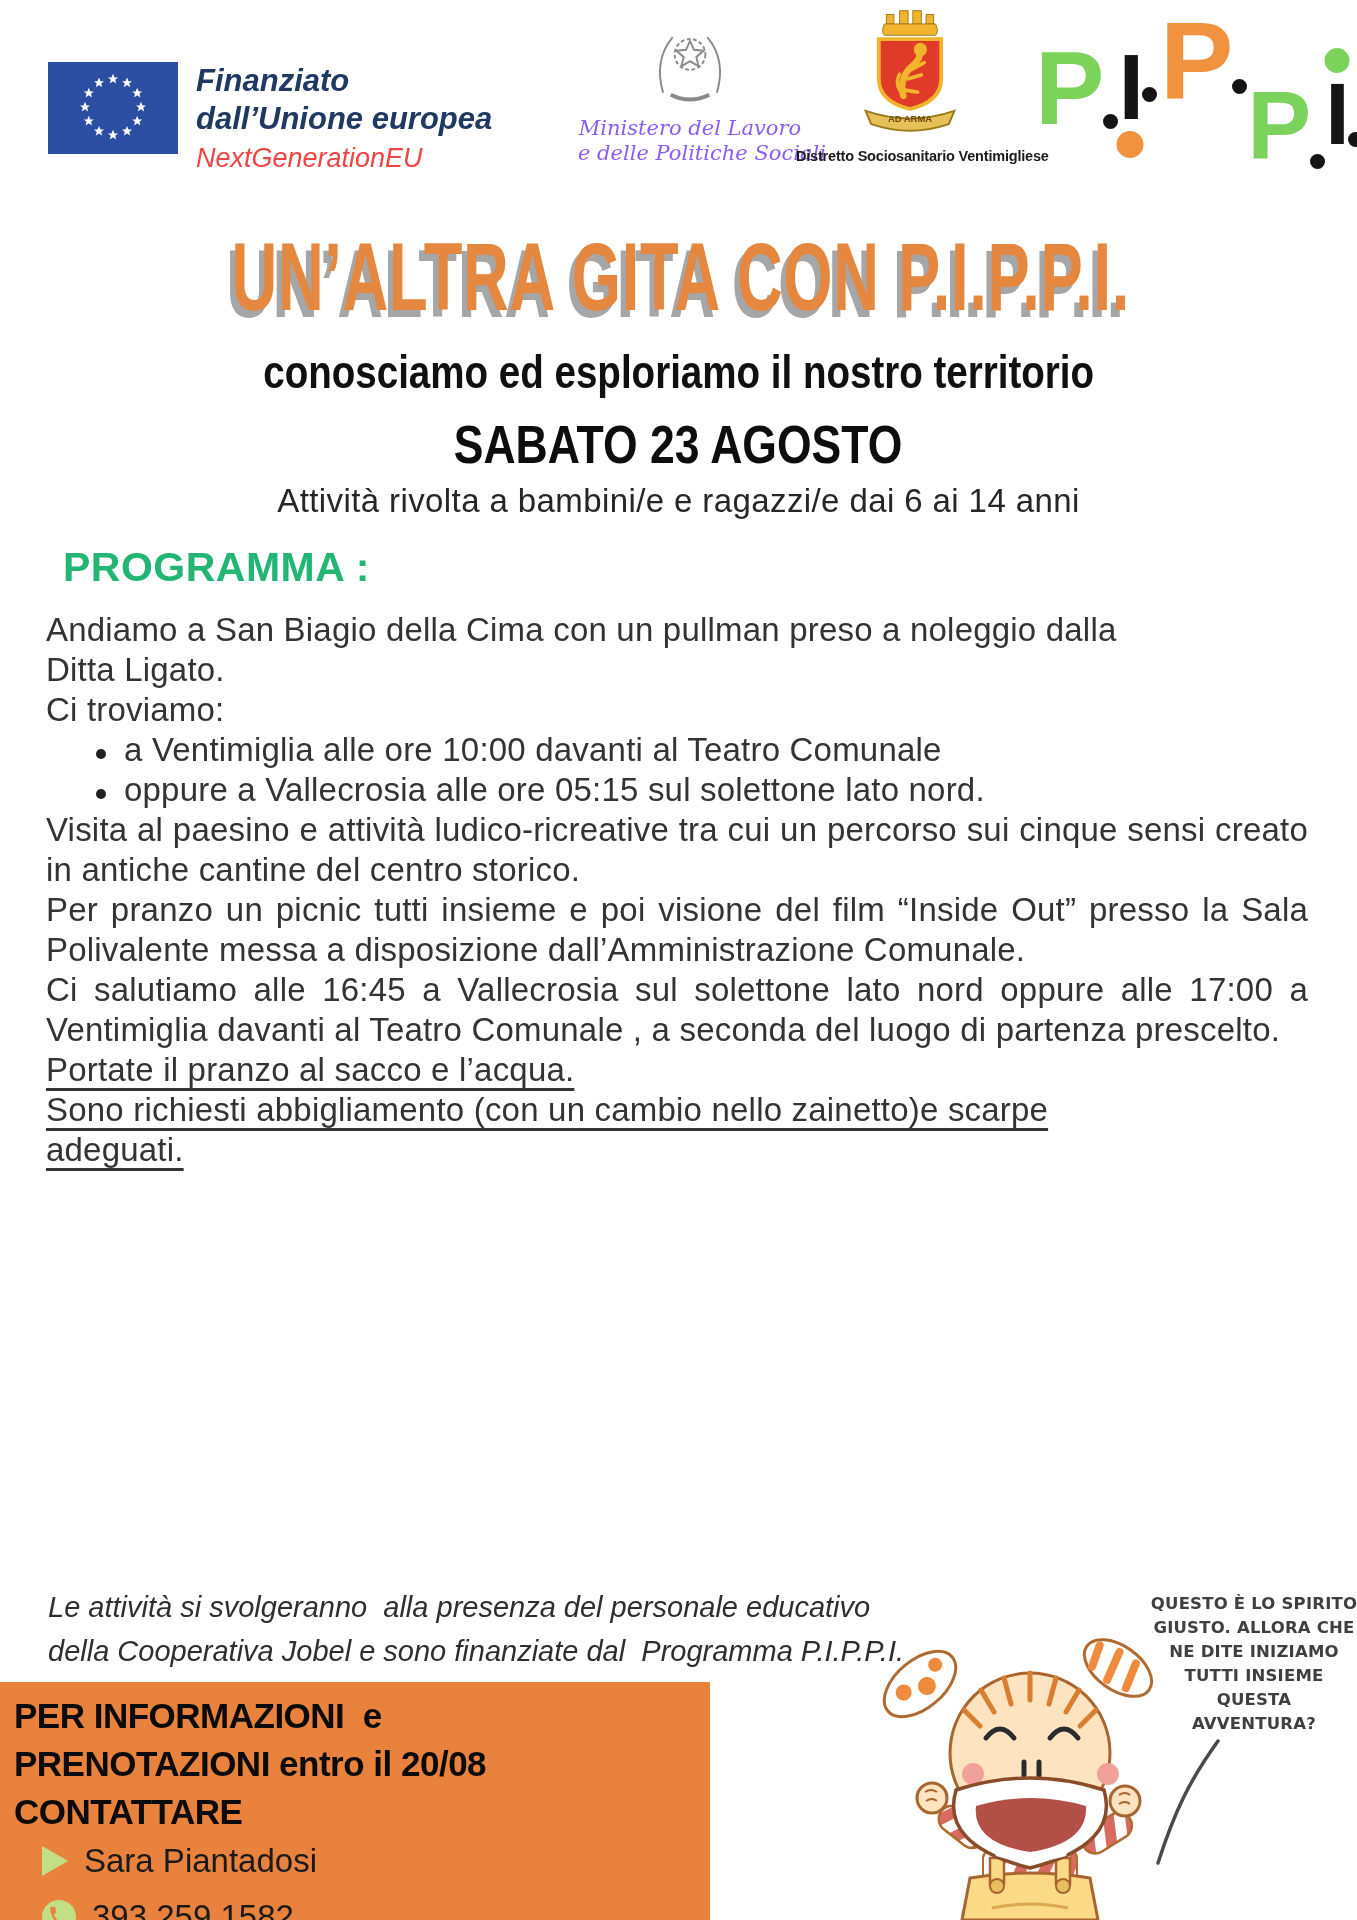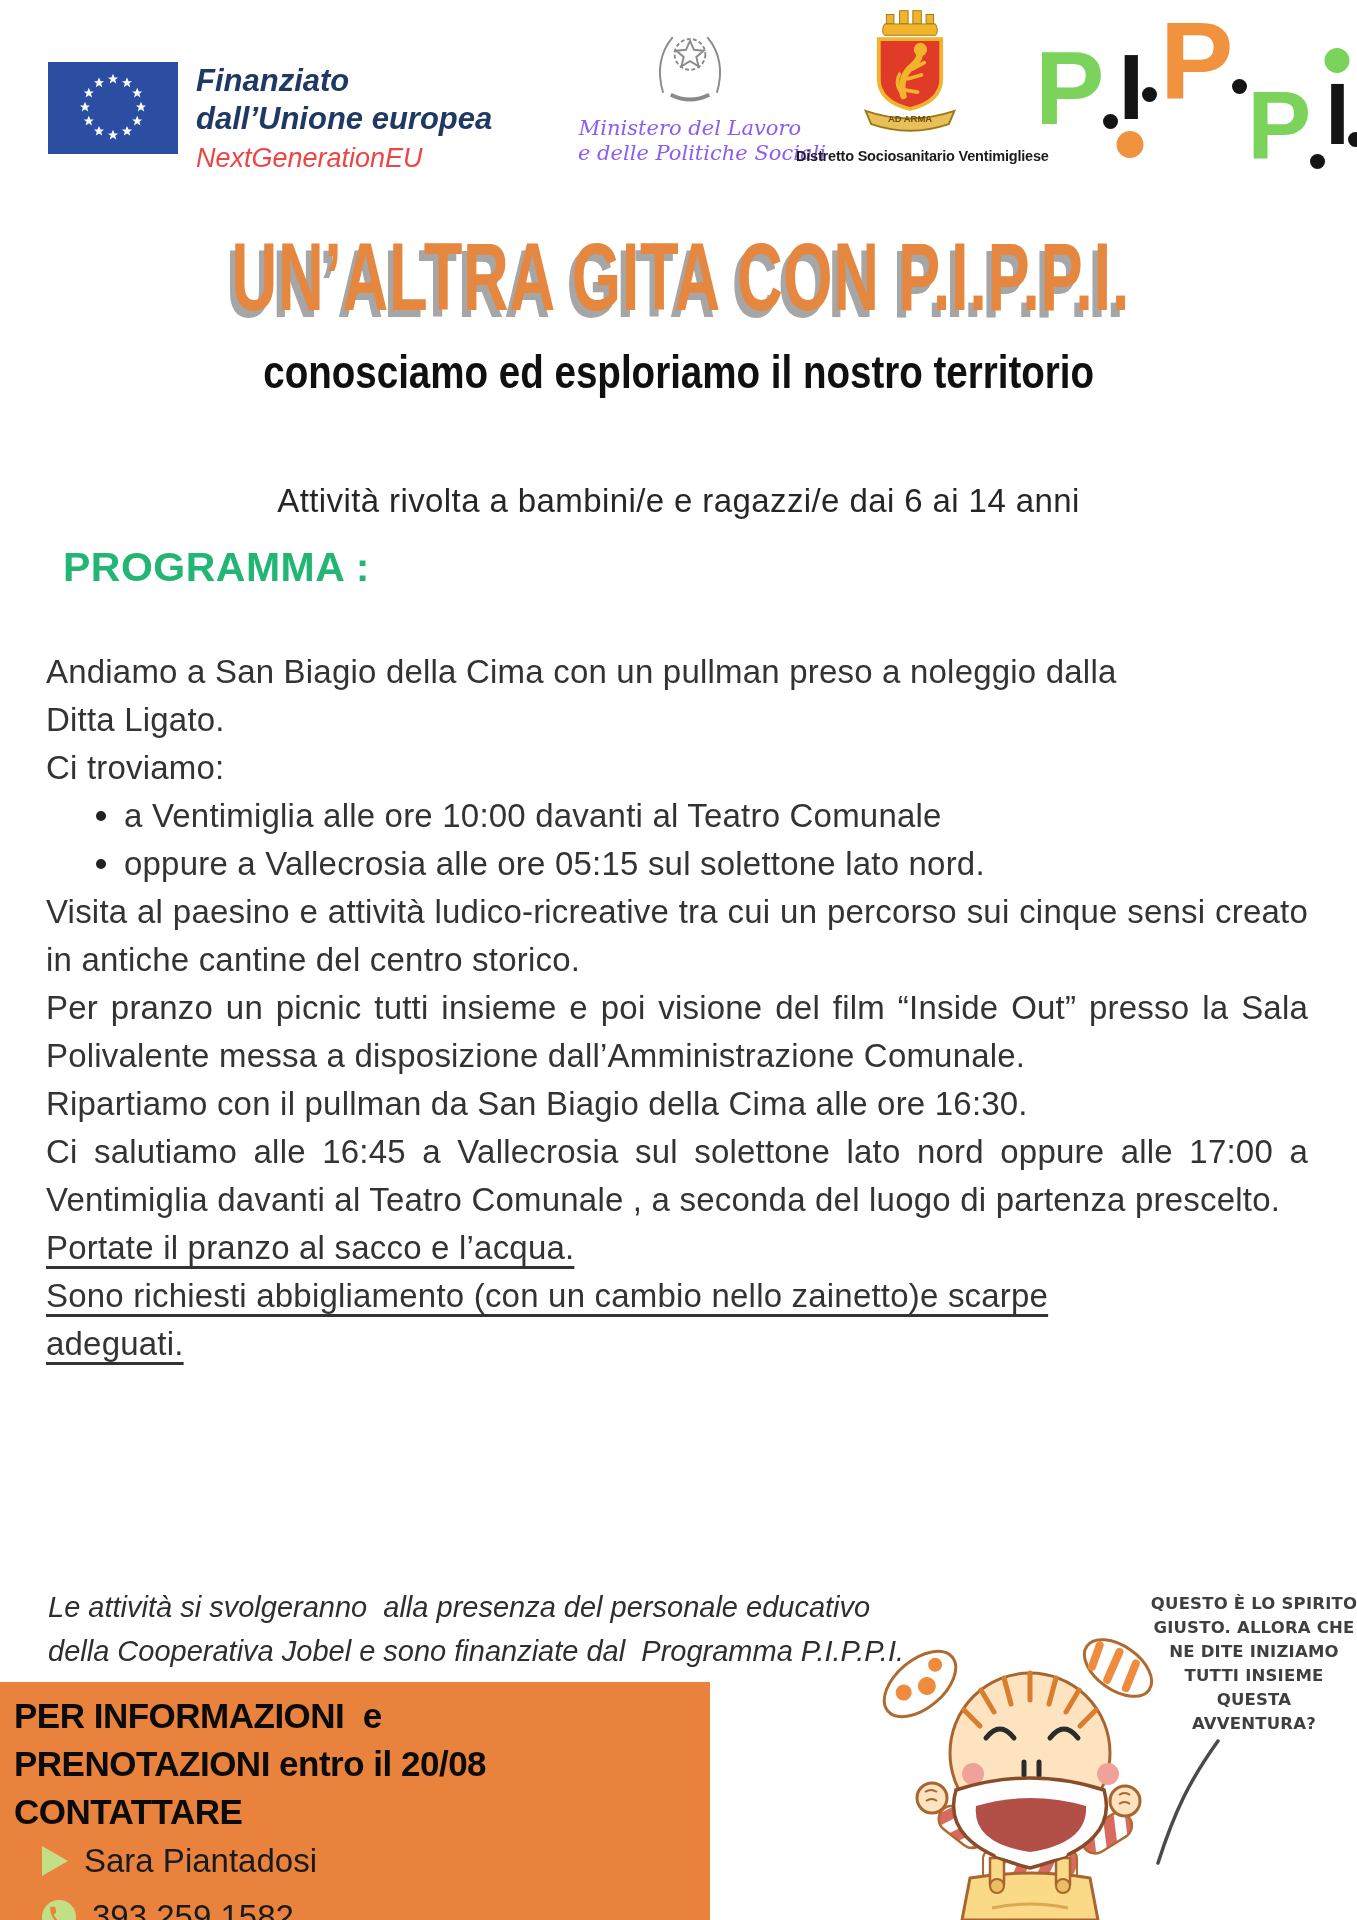--- a/index.html
+++ b/index.html
@@ -47,21 +47,21 @@
   .subtitle .cx{transform:scaleX(0.82);font-size:47px;font-weight:700;color:#101010;}
   .date{position:absolute;left:0;right:0;top:414px;text-align:center;}
   .date .cx{transform:scaleX(0.84);font-size:53px;font-weight:700;color:#0d0d0d;}
   .audience{position:absolute;left:0;right:0;top:482px;text-align:center;
             font-size:33px;color:#262626;letter-spacing:0.4px;}
   .program{position:absolute;left:63px;top:544px;font-size:41px;font-weight:800;
            color:#22B573;letter-spacing:0.5px;}
 
   
   .body{position:absolute;left:46px;top:610px;width:1262px;font-size:33px;
-        color:#333333;line-height:48px;letter-spacing:0.2px;margin-top:38px;}
+        color:#333333;line-height:40px;letter-spacing:0.2px;}
   .body p{margin:0;}
   .prewrap{white-space:pre-wrap;}
   .just{text-align:justify;}
   .gap46{margin-top:46px;}
   .gap62{margin-top:62px;}
   .uline{text-decoration:underline;text-decoration-thickness:2.5px;text-underline-offset:7px;}
   .body ul{margin:0;padding:0 0 0 50px;list-style:none;}
   .body li{position:relative;padding-left:28px;}
   .body li::before{content:'';position:absolute;left:0;top:19px;width:10px;height:10px;
                    border-radius:50%;background:#222;}
@@ -155,34 +155,34 @@
   <div class="pippi">
     <span class="lt l1"><span>P</span><i class="per"></i></span>
     <span class="lt l2"><span>I</span><i class="odot"></i><i class="per"></i></span>
     <span class="lt l3"><span>P</span><i class="per"></i></span>
     <span class="lt l4"><span>P</span><i class="per"></i></span>
     <span class="lt l5"><span>I</span><i class="gdot"></i><i class="per"></i></span>
   </div>
 
   <div class="title"><span class="cx">UN’ALTRA GITA CON P.I.P.P.I.</span></div>
   <div class="subtitle"><span class="cx">conosciamo ed esploriamo il nostro territorio</span></div>
+  <div class="date"><span class="cx">SABATO 23 AGOSTO</span></div>
   <div class="audience">Attività rivolta a bambini/e e ragazzi/e dai 6 ai 14 anni</div>
   <div class="program">PROGRAMMA :</div>
 
   <div class="body">
     <p class="prewrap">Andiamo a San Biagio della Cima con un pullman preso a noleggio dalla
 Ditta Ligato.</p>
     <p>Ci troviamo:</p>
     <ul>
       <li>a Ventimiglia alle ore 10:00 davanti al Teatro Comunale</li>
       <li>oppure a Vallecrosia alle ore 05:15 sul solettone lato nord.</li>
     </ul>
     <p class="just gap46">Visita al paesino e attività ludico-ricreative tra cui un percorso sui cinque sensi creato in antiche cantine del centro storico.</p>
     <p class="just gap62">Per pranzo un picnic tutti insieme e poi visione del film “Inside Out” presso la Sala Polivalente messa a disposizione dall’Amministrazione Comunale.</p>
-    <p>Ripartiamo con il pullman da San Biagio della Cima alle ore 16:30.</p>
     <p class="just">Ci salutiamo alle 16:45 a Vallecrosia sul solettone lato nord oppure alle 17:00 a Ventimiglia davanti al Teatro Comunale , a seconda del luogo di partenza prescelto.</p>
     <p class="uline">Portate il pranzo al sacco e l’acqua.</p>
     <p class="uline prewrap">Sono richiesti abbigliamento (con un cambio nello zainetto)e scarpe
 adeguati.</p>
   </div>
 
   <div class="note prewrap">Le attività si svolgeranno  alla presenza del personale educativo
 della Cooperativa Jobel e sono finanziate dal  Programma P.I.P.P.I.</div>
 
   <div class="contact">

